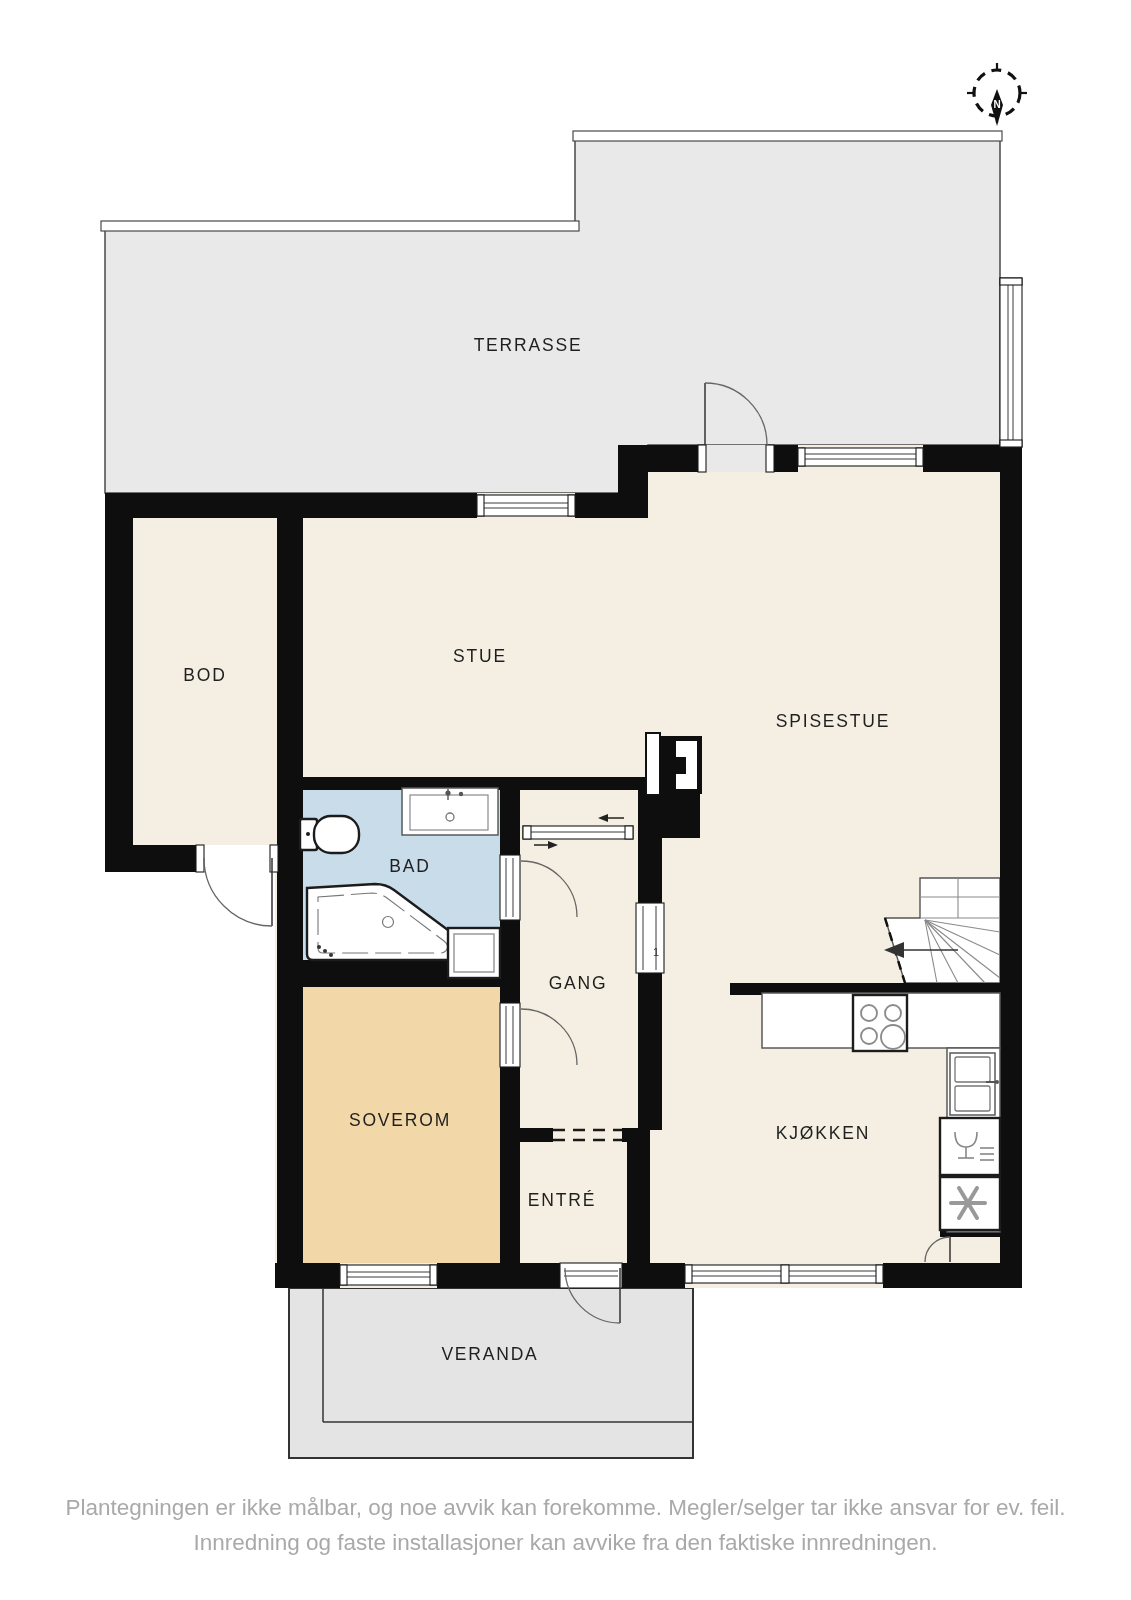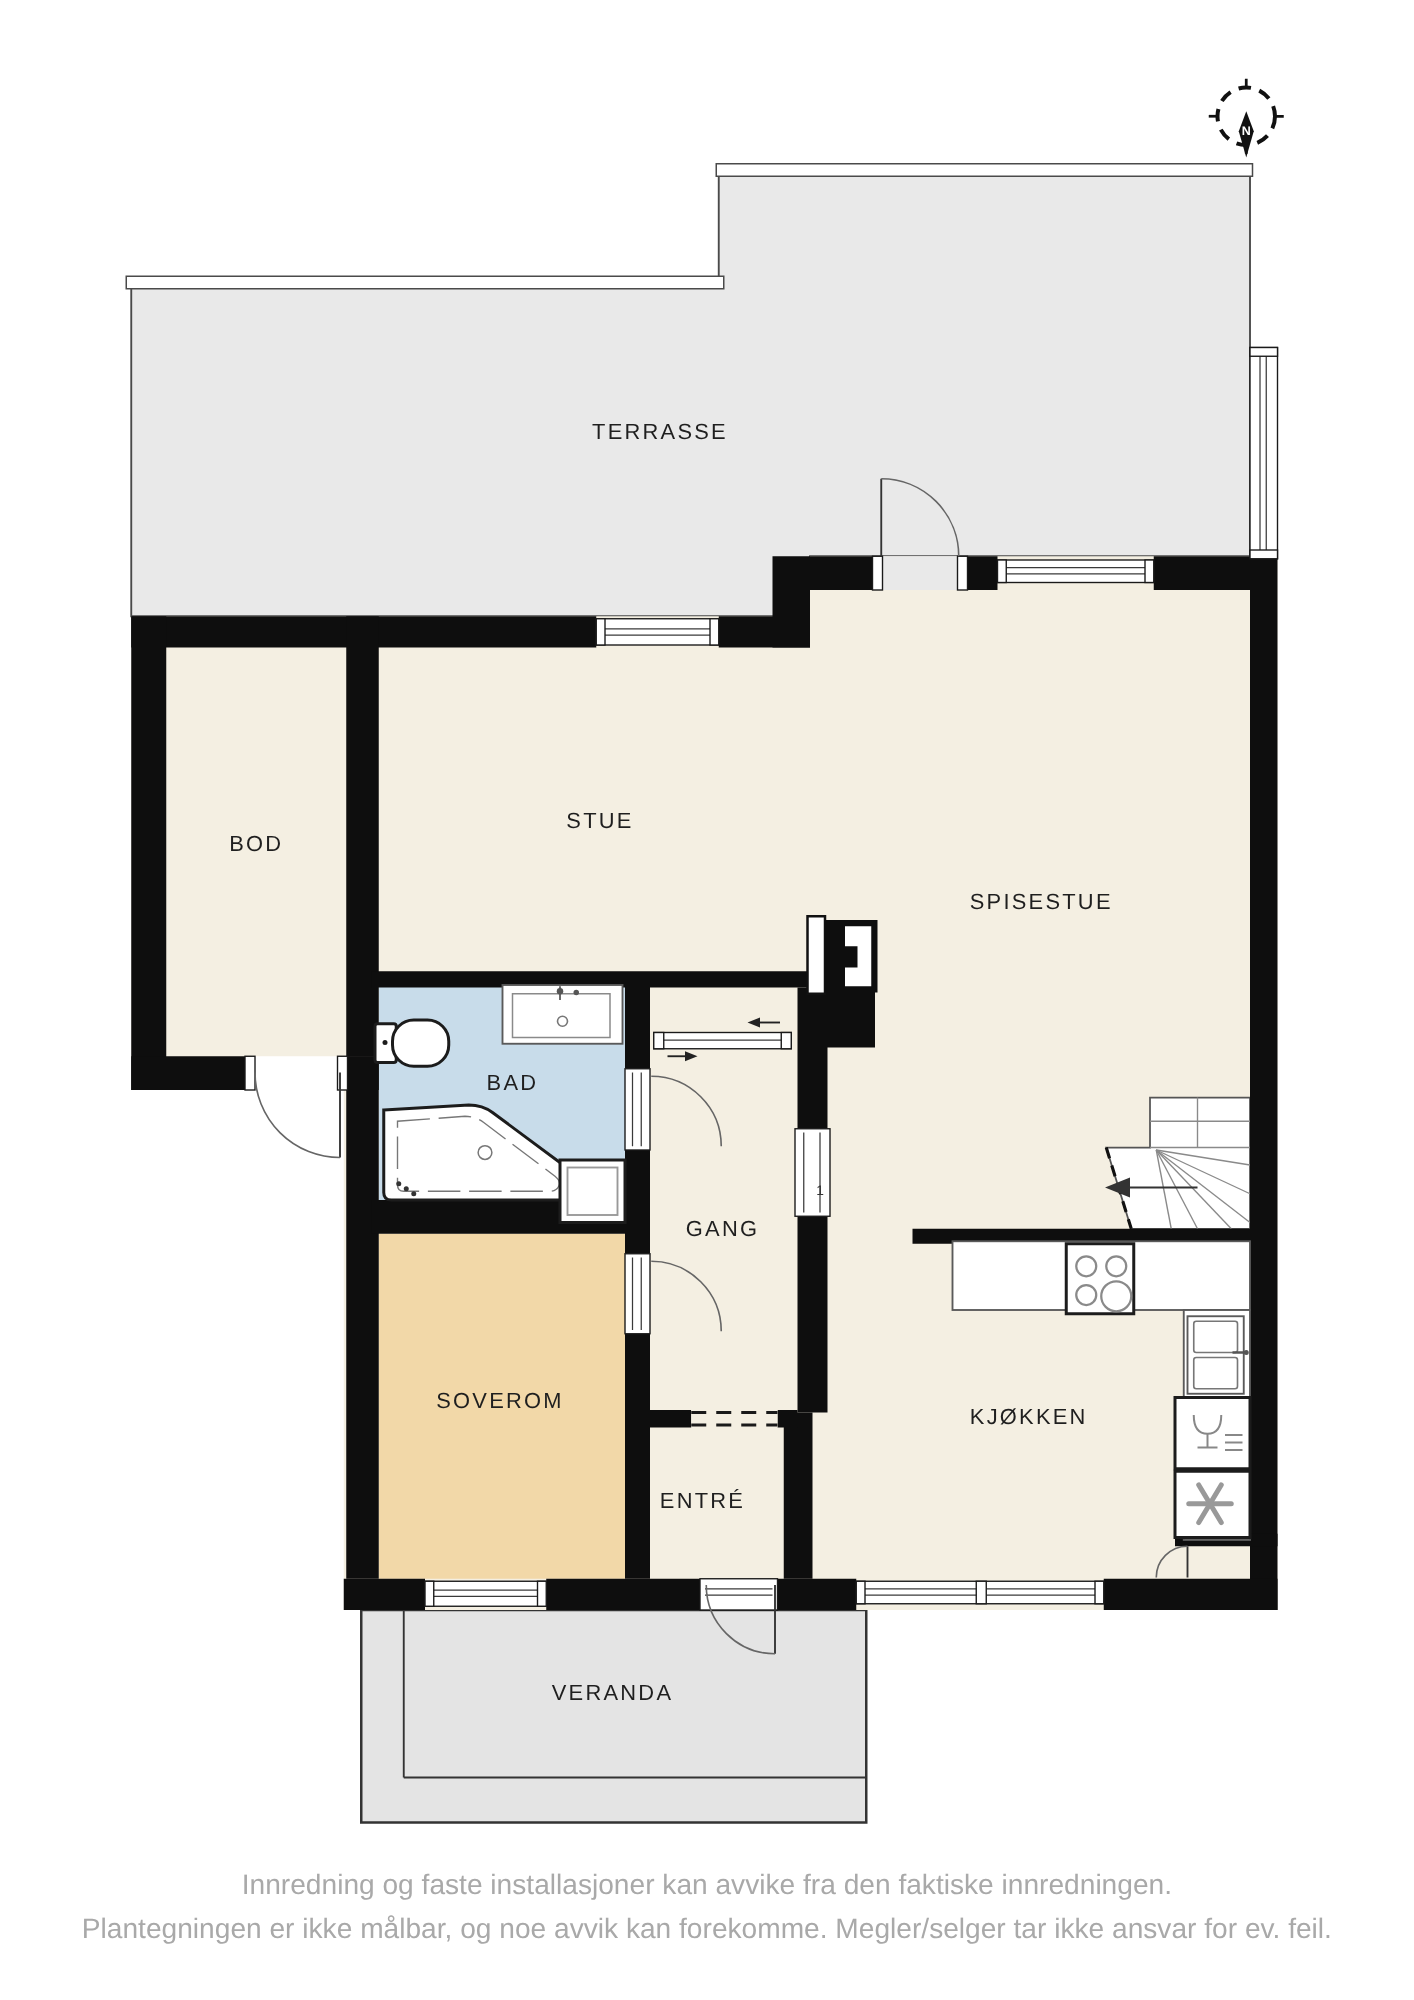--- a/index.html
+++ b/index.html
@@ -302,16 +302,16 @@
     <line x1="0" y1="-23" x2="0" y2="-30" stroke="#111111" stroke-width="2.2"></line>
     <line x1="0" y1="23" x2="0" y2="30" stroke="#111111" stroke-width="2.2"></line>
     <line x1="-23" y1="0" x2="-30" y2="0" stroke="#111111" stroke-width="2.2"></line>
     <line x1="23" y1="0" x2="30" y2="0" stroke="#111111" stroke-width="2.2"></line>
     <polygon points="0,-4 6,12 0,33 -6,12" fill="#111111"></polygon>
     <text x="0" y="15" font-size="10" font-weight="bold" fill="#ffffff" text-anchor="middle">N</text>
   </g>
 </svg>
 
   <div class="disclaimer">
+    <div>Plantegningen er ikke målbar, og noe avvik kan forekomme. Megler/selger tar ikke ansvar for ev. feil.</div>
     <div>Innredning og faste installasjoner kan avvike fra den faktiske innredningen.</div>
-    <div>Plantegningen er ikke målbar, og noe avvik kan forekomme. Megler/selger tar ikke ansvar for ev. feil.</div>
   </div>
 </div>
 
 </body></html>

